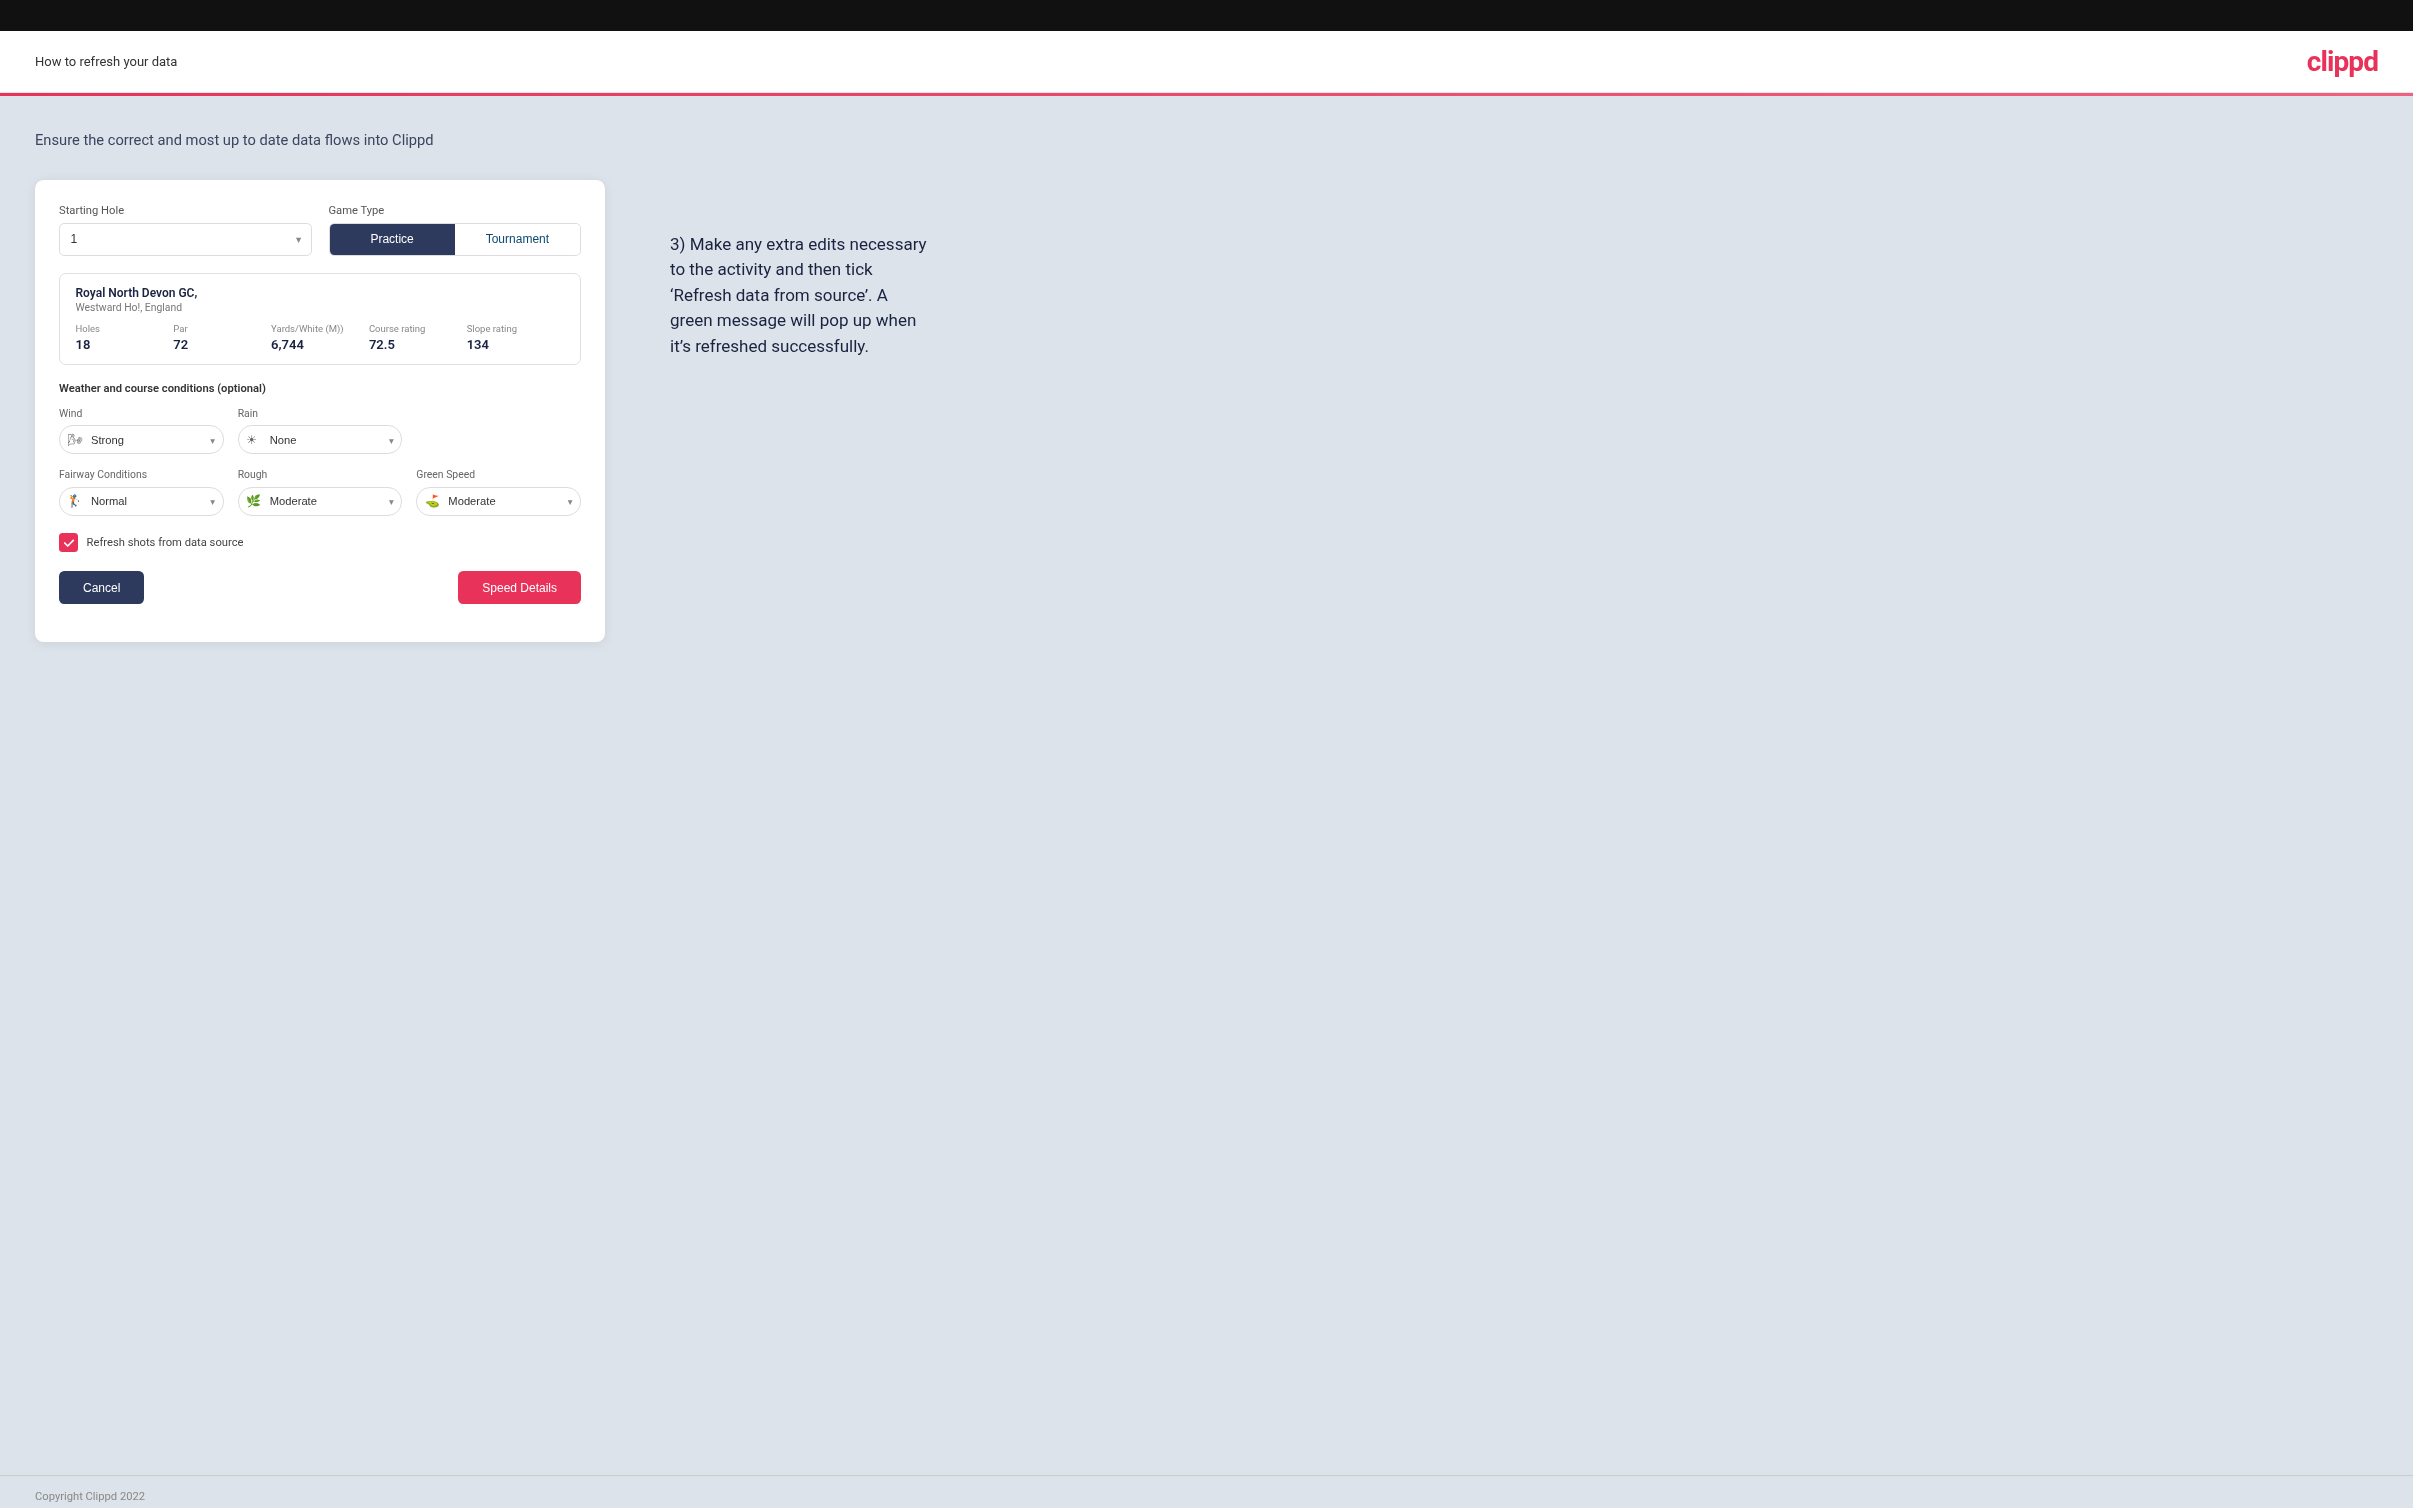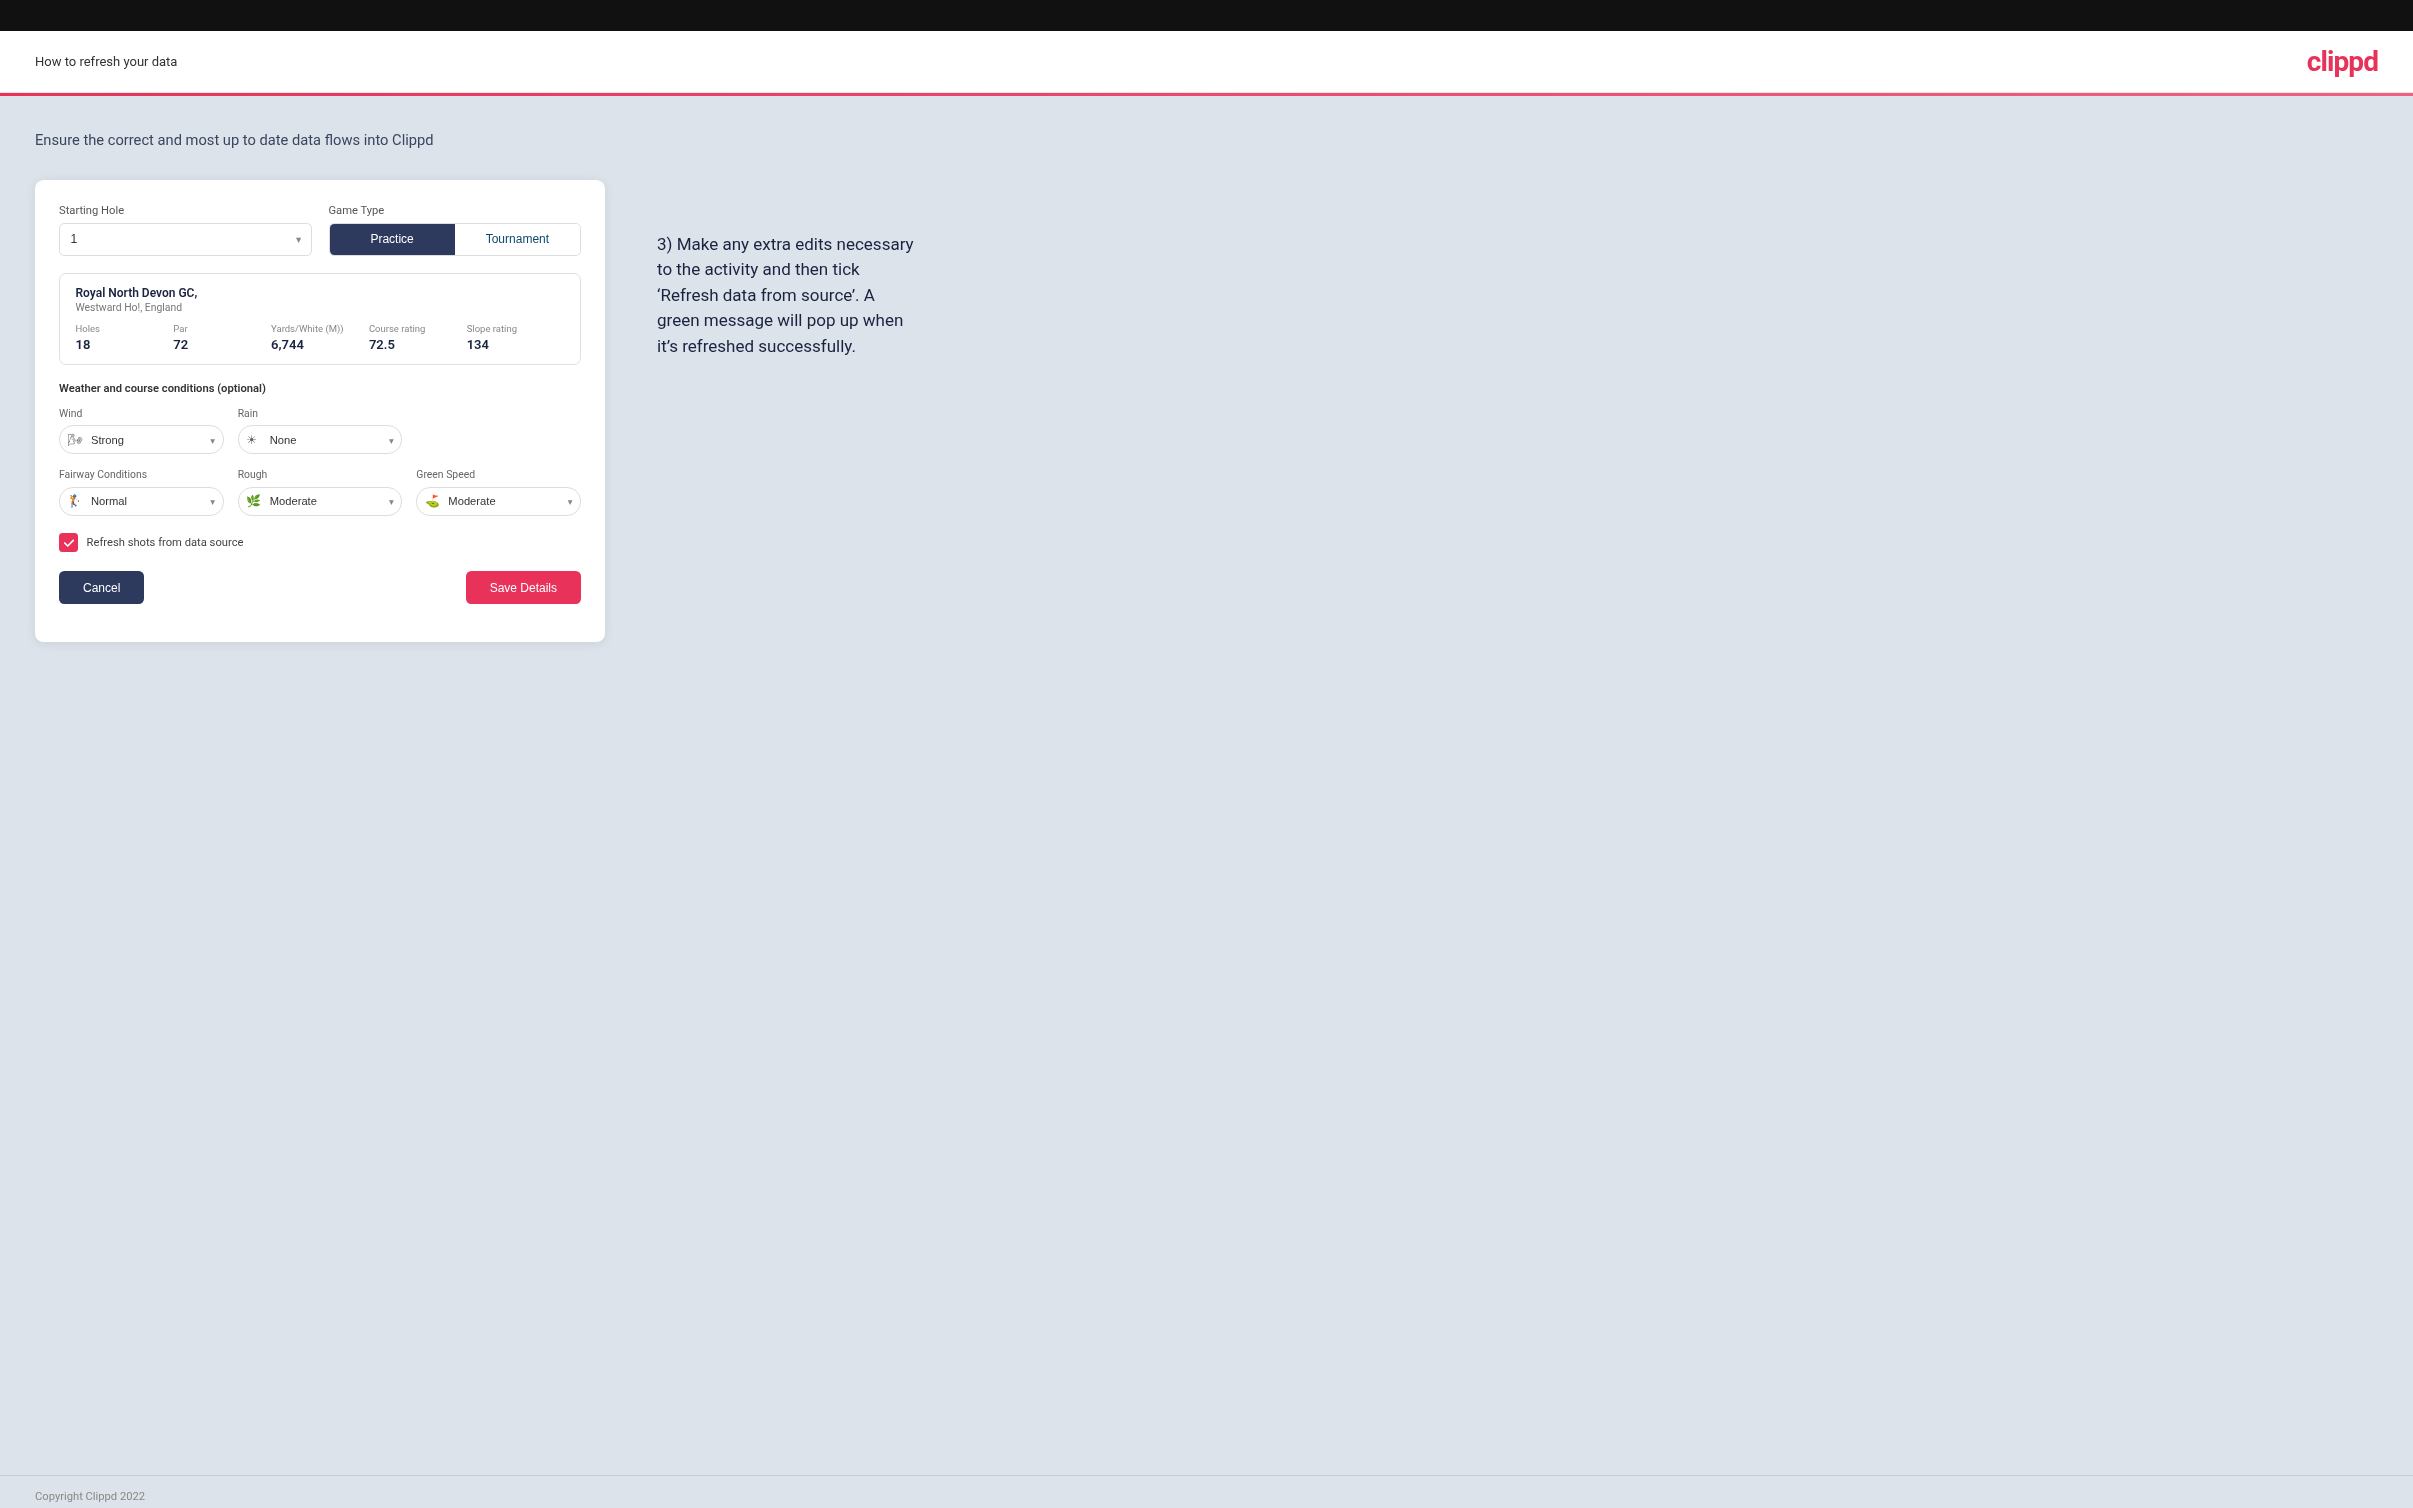--- a/index.html
+++ b/index.html
@@ -261,20 +261,21 @@
       border: none;
       padding: 9.5px 24px;
       border-radius: 5.2px;
       font-size: 12px;
       cursor: pointer;
       font-weight: 500;
     }
     .side-description {
       max-width: 259px;
       padding-top: 52px;
+      margin-left: 13px;
     }
     .side-description-text {
       font-size: 17px;
       color: #1a2340;
       line-height: 1.5;
       font-weight: 400;
     }
     .footer {
       background: #dde3ea;
       padding: 14px 35px;
@@ -415,21 +416,21 @@
         <div class="checkbox-custom">
           <svg viewBox="0 0 14 14" fill="none" xmlns="http://www.w3.org/2000/svg">
             <path d="M2 7L5.5 10.5L12 4" stroke="white" stroke-width="2" stroke-linecap="round" stroke-linejoin="round"></path>
           </svg>
         </div>
         <span class="refresh-label">Refresh shots from data source</span>
       </div>
 
       <div class="button-row">
         <button class="btn-cancel">Cancel</button>
-        <button class="btn-save">Save Details</button>
+        <button class="btn-save">Speed Details</button>
       </div>
 
     </div>
 
     <div class="side-description">
       <p class="side-description-text">3) Make any extra edits necessary to the activity and then tick ‘Refresh data from source’. A green message will pop up when it’s refreshed successfully.</p>
     </div>
   </div>
 </div>
 

